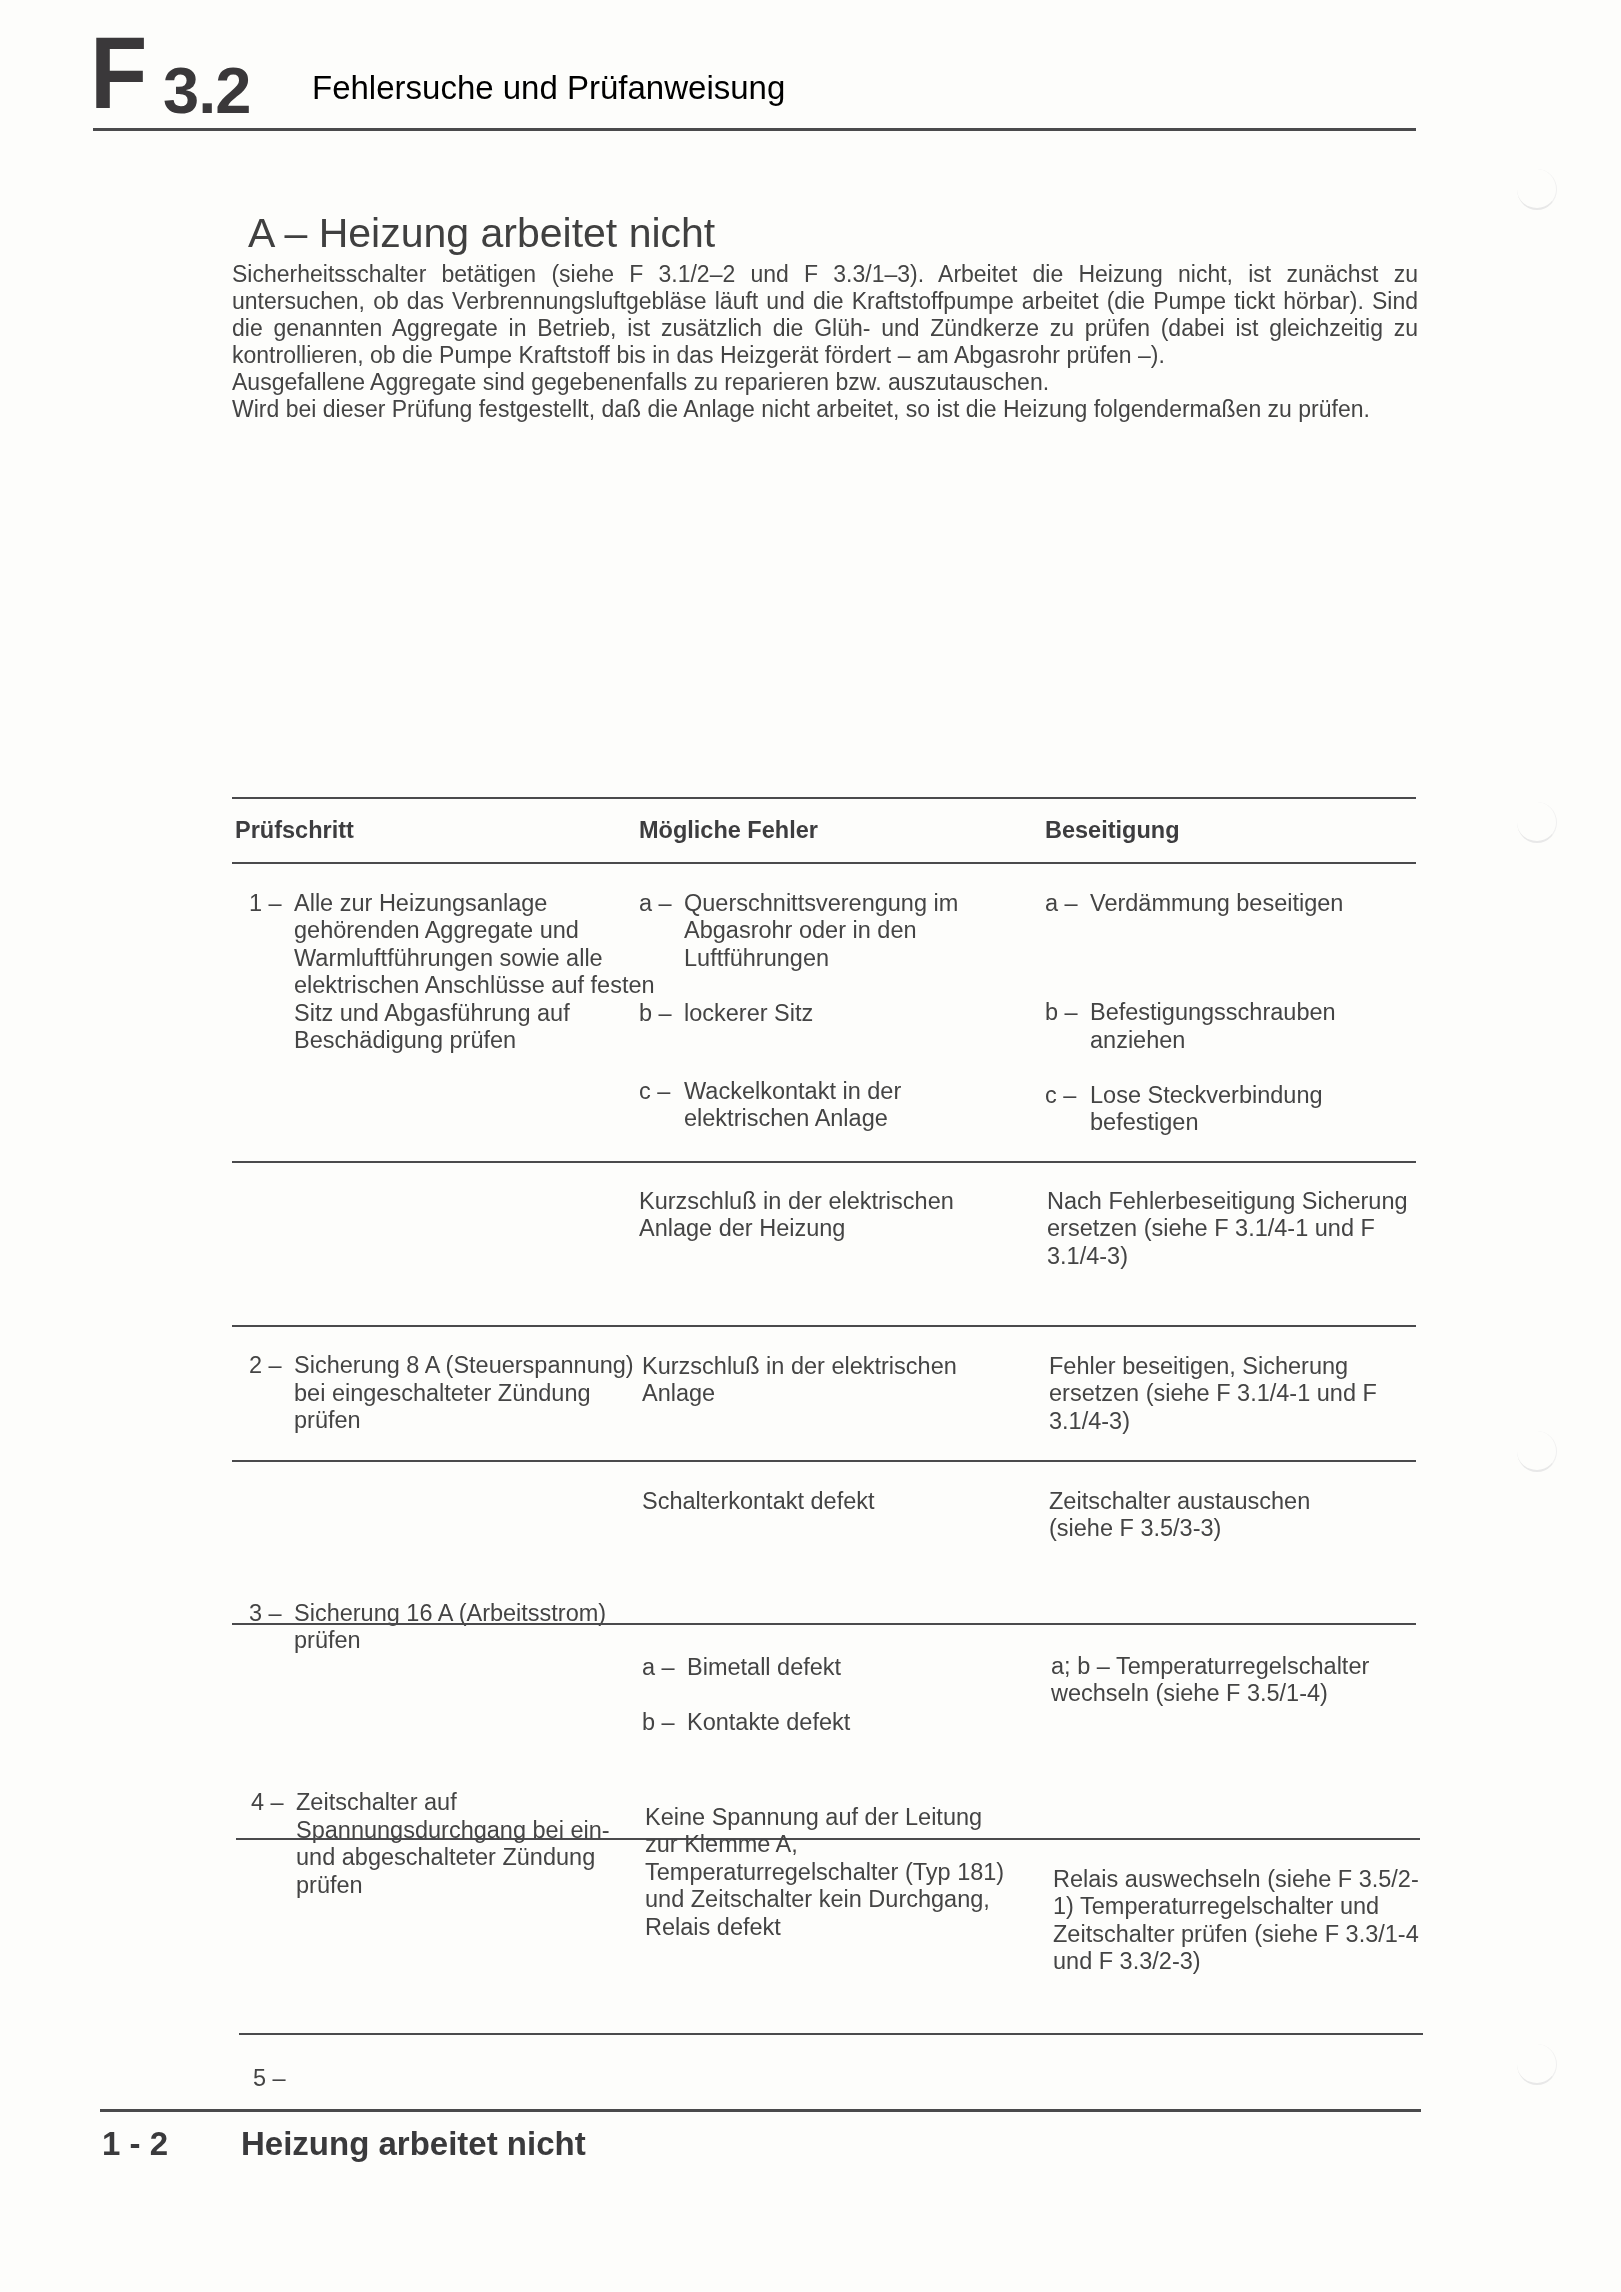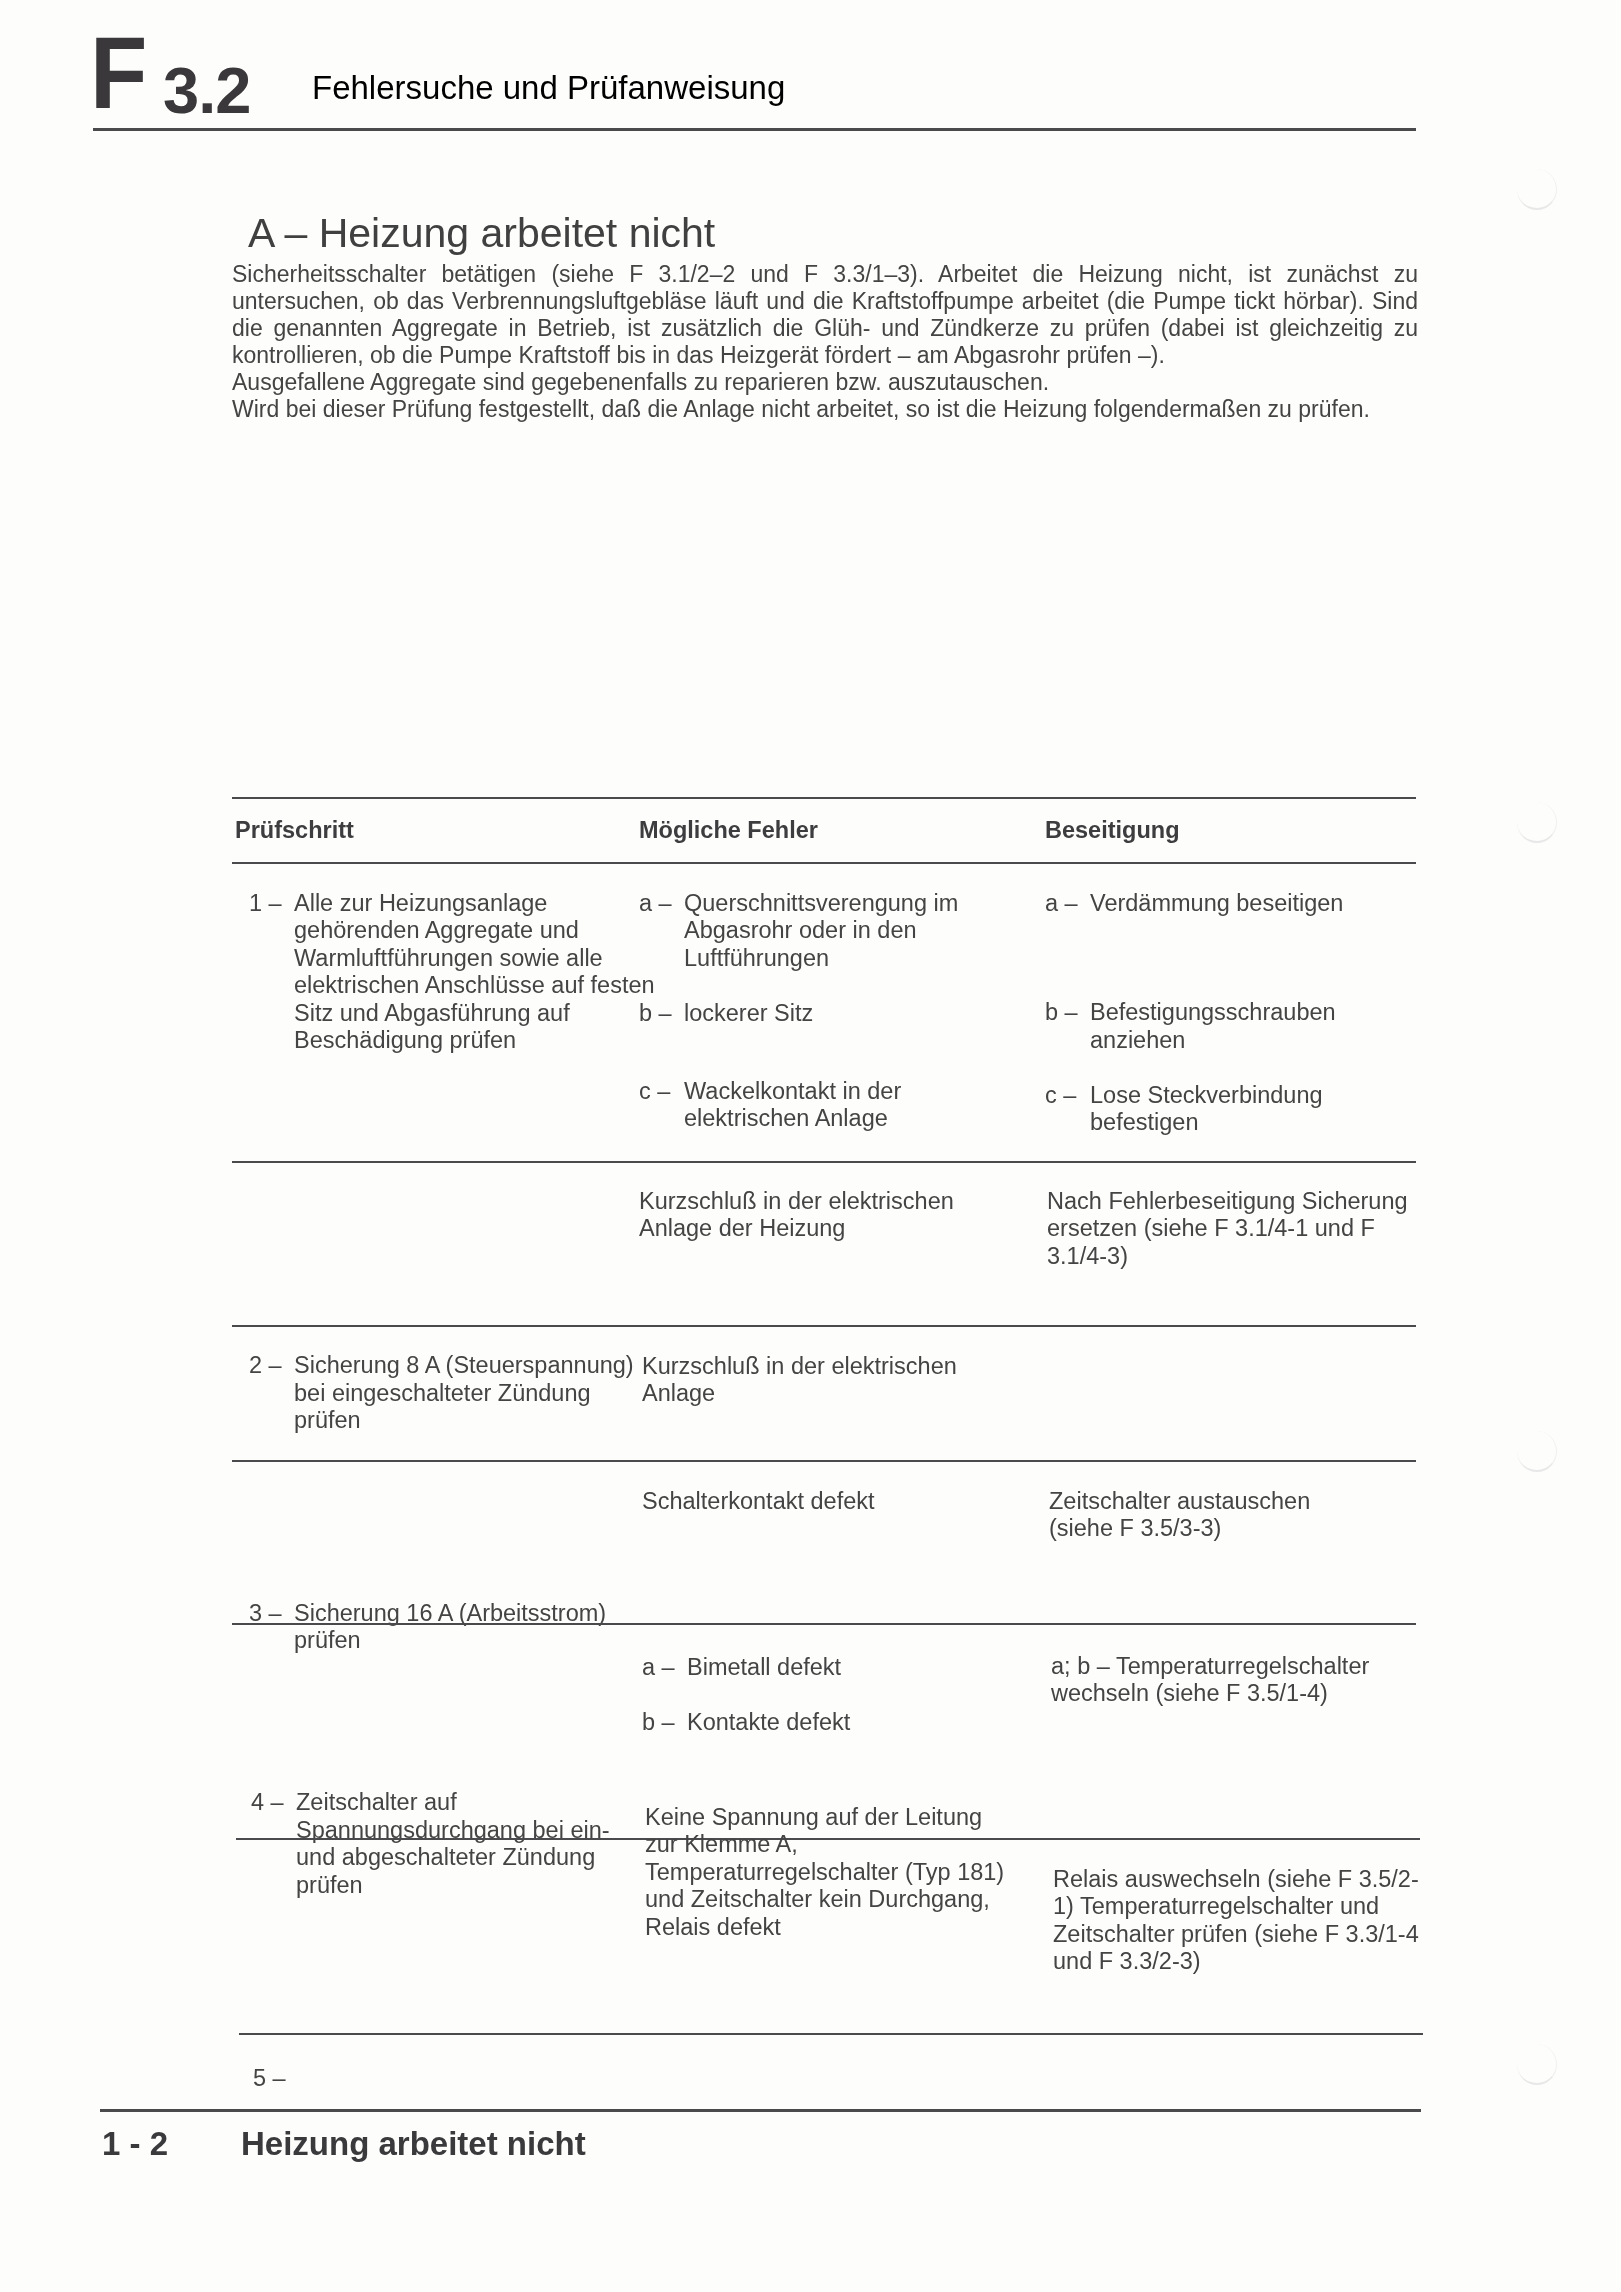--- a/index.html
+++ b/index.html
@@ -84,20 +84,21 @@
     <div class="abs cell" style="left:1047px; top:1188px; width:372px;">Nach Fehlerbeseitigung Sicherung ersetzen (siehe F 3.1/4-1 und F 3.1/4-3)</div>
   </div>
   <div class="abs rule" style="left:232px; top:1325px; width:1184px; height:2px;"></div>
 
   <div>
     <div class="abs cell item" style="left:249px; top:1353px; width:353px;">
       <span class="lbl">3 –</span>
       <span>Sicherung 16 A (Arbeitsstrom) prüfen</span>
     </div>
     <div class="abs cell" style="left:642px; top:1353px; width:372px;">Kurzschluß in der elektrischen Anlage</div>
+    <div class="abs cell" style="left:1049px; top:1353px; width:372px;">Fehler beseitigen, Sicherung ersetzen (siehe F 3.1/4-1 und F 3.1/4-3)</div>
   </div>
   <div class="abs rule" style="left:232px; top:1460px; width:1184px; height:2px;"></div>
 
   <div>
     <div class="abs cell item" style="left:251px; top:1488px; width:343px;">
       <span class="lbl">4 –</span>
       <span>Zeitschalter auf Spannungsdurchgang bei ein- und abgeschalteter Zündung prüfen</span>
     </div>
     <div class="abs cell" style="left:642px; top:1488px; width:372px;">Schalterkontakt defekt</div>
     <div class="abs cell" style="left:1049px; top:1488px; width:323px;">Zeitschalter austauschen (siehe F 3.5/3-3)</div>

